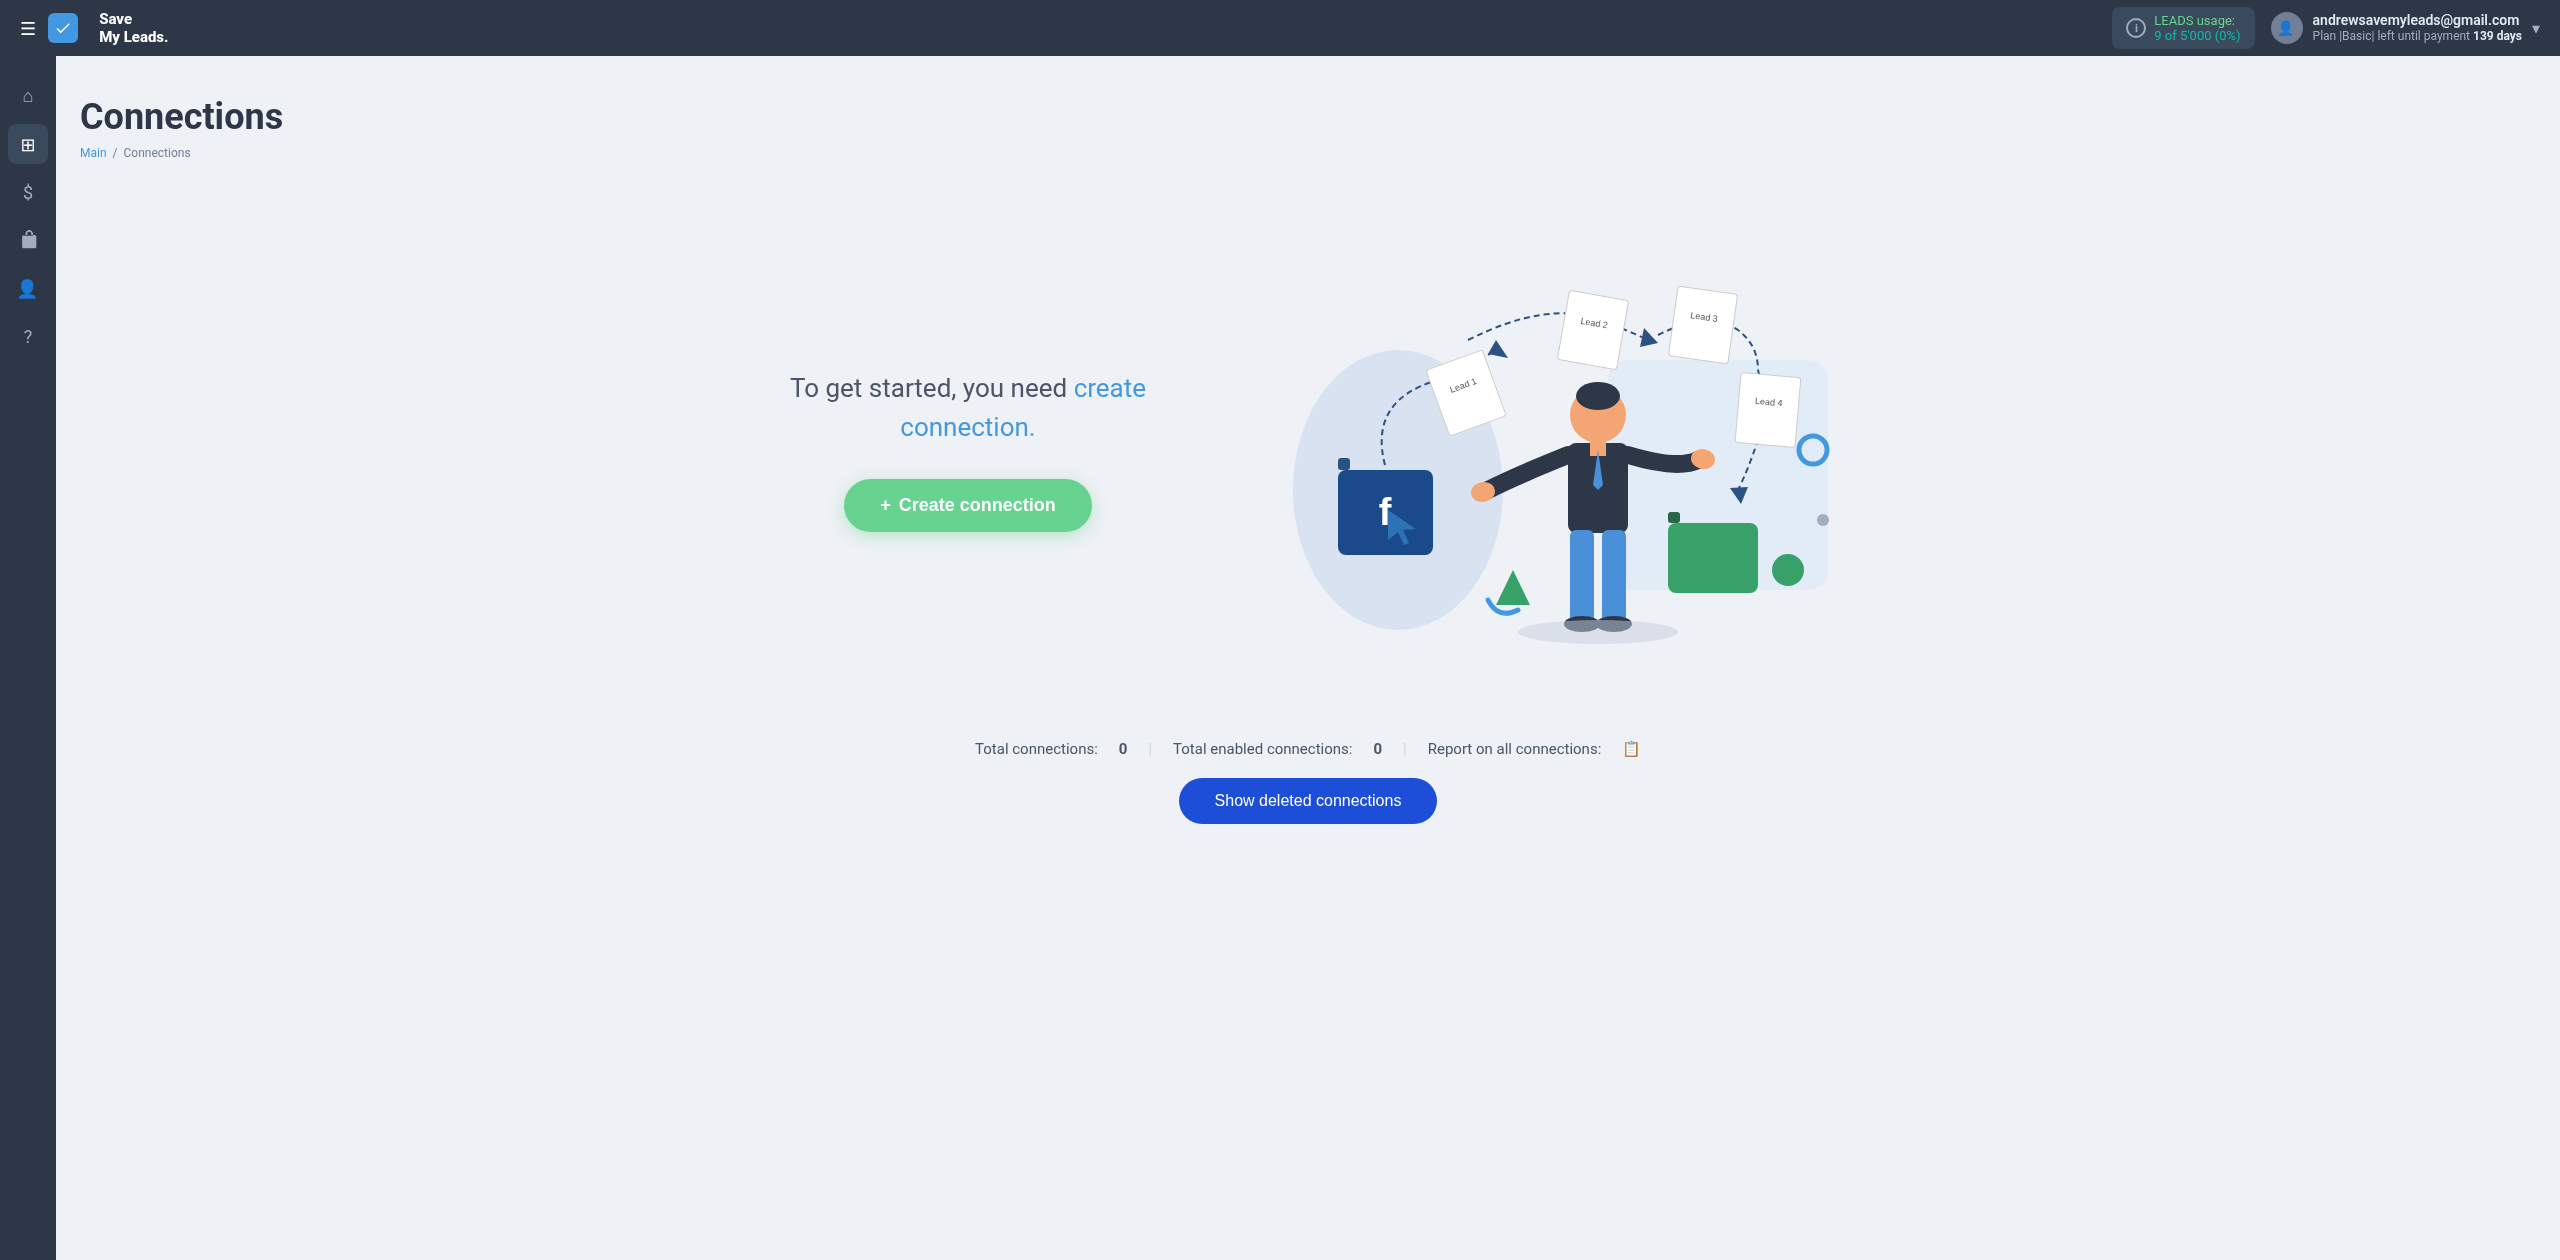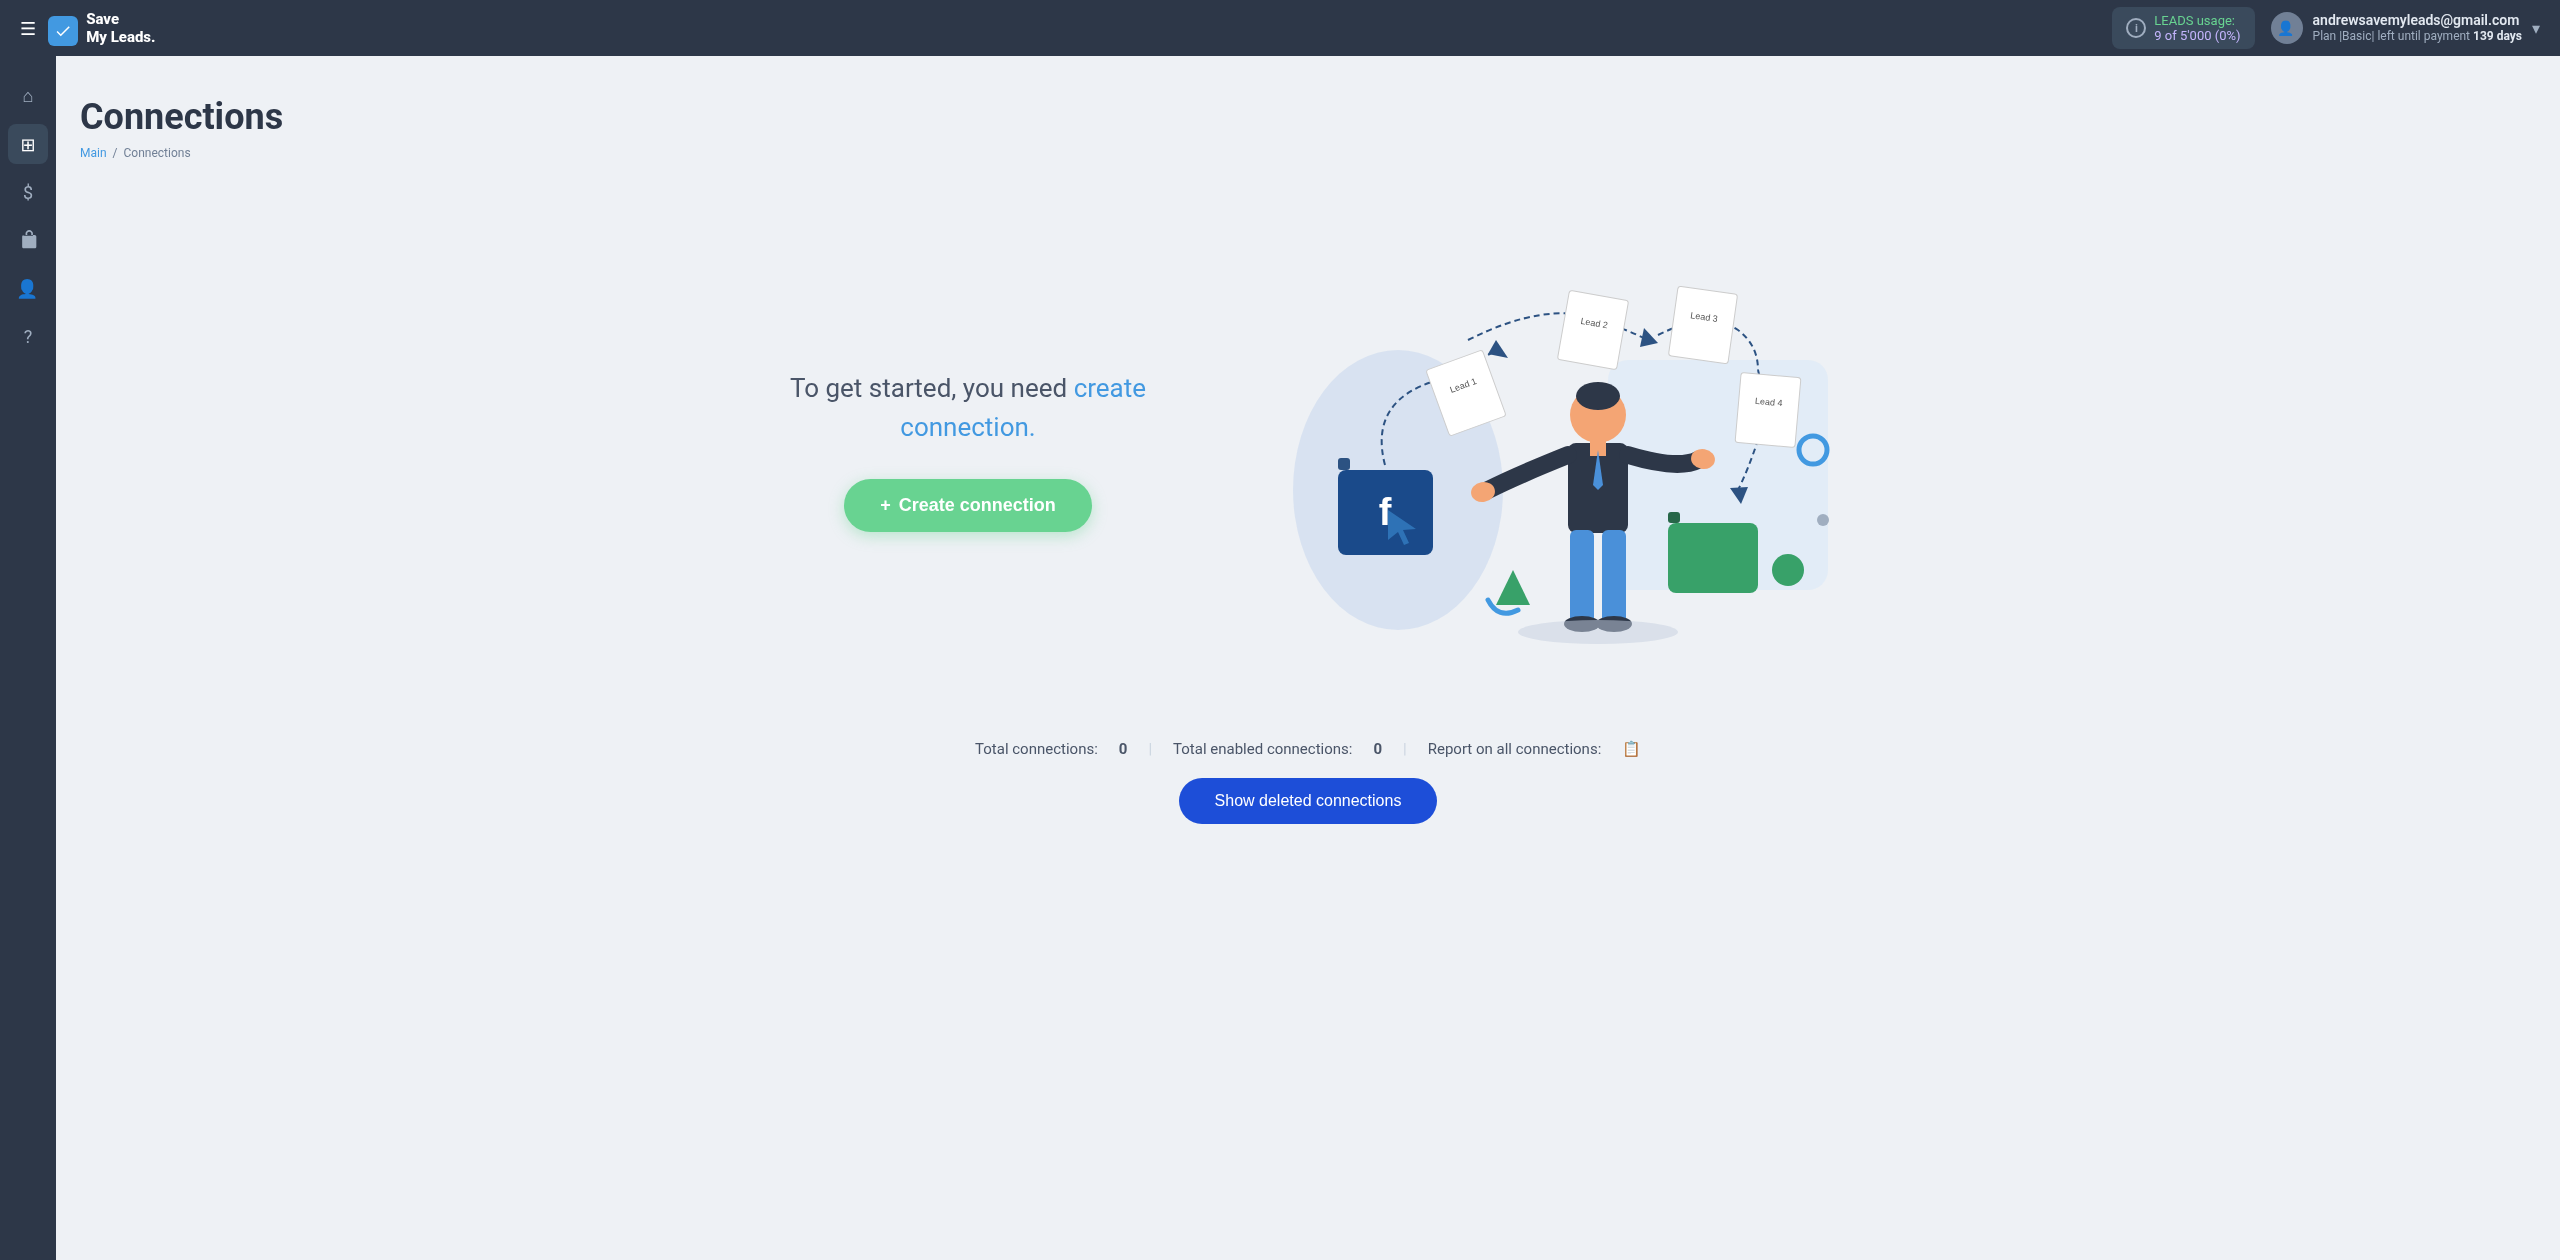--- a/index.html
+++ b/index.html
@@ -11,21 +11,21 @@
       height: 56px;
       display: flex;
       align-items: center;
       padding: 0 20px;
       position: fixed;
       top: 0; left: 0; right: 0;
       z-index: 100;
     }
     .navbar-left { display: flex; align-items: center; gap: 12px; }
     .hamburger { color: #fff; font-size: 18px; cursor: pointer; }
-    .logo { display: flex; align-items: flex-end; gap: 8px; }
+    .logo { display: flex; align-items: center; gap: 21px; }
     .logo-icon {
       width: 30px; height: 30px;
       background: #4299e1;
       border-radius: 6px;
       display: flex; align-items: center; justify-content: center;
     }
     .logo-icon svg { width: 18px; height: 18px; fill: white; }
     .logo-text { color: white; font-size: 15px; font-weight: 600; line-height: 1.2; }
     .logo-text span { display: block; font-weight: 800; }
     .navbar-center { flex: 1; }
@@ -212,21 +212,21 @@
         <span>My Leads.</span>
       </div>
     </div>
   </div>
   <div class="navbar-center"></div>
   <div class="navbar-right">
     <div class="leads-badge">
       <div class="info-icon">i</div>
       <div class="leads-text">
         <span>LEADS usage:</span>
-        <br><span style="color:#c4b5fd">9 of 5'000 (0%)</span>
+        <br><span style="color:#14b8a6">9 of 5'000 (0%)</span>
       </div>
     </div>
     <div class="user-section">
       <div class="user-avatar">👤</div>
       <div class="user-info">
         <div class="email">andrewsavemyleads@gmail.com</div>
         <div class="plan">
           <span>Plan |Basic| left until payment</span> <strong>139 days</strong>
         </div>
       </div>

